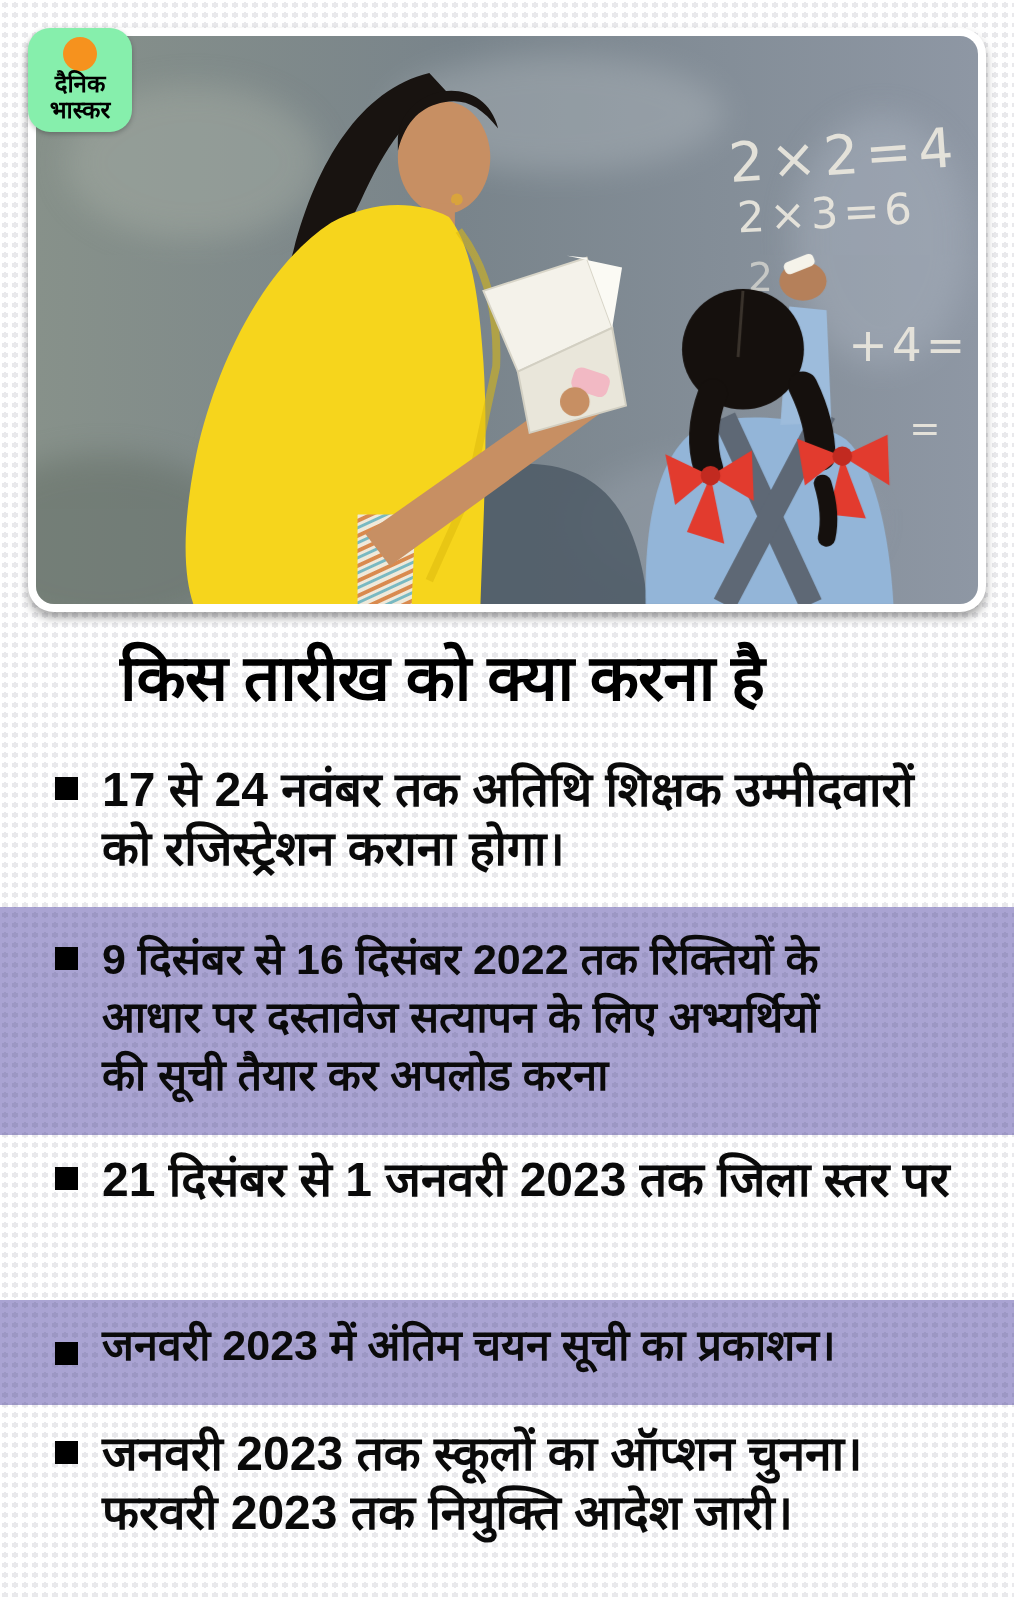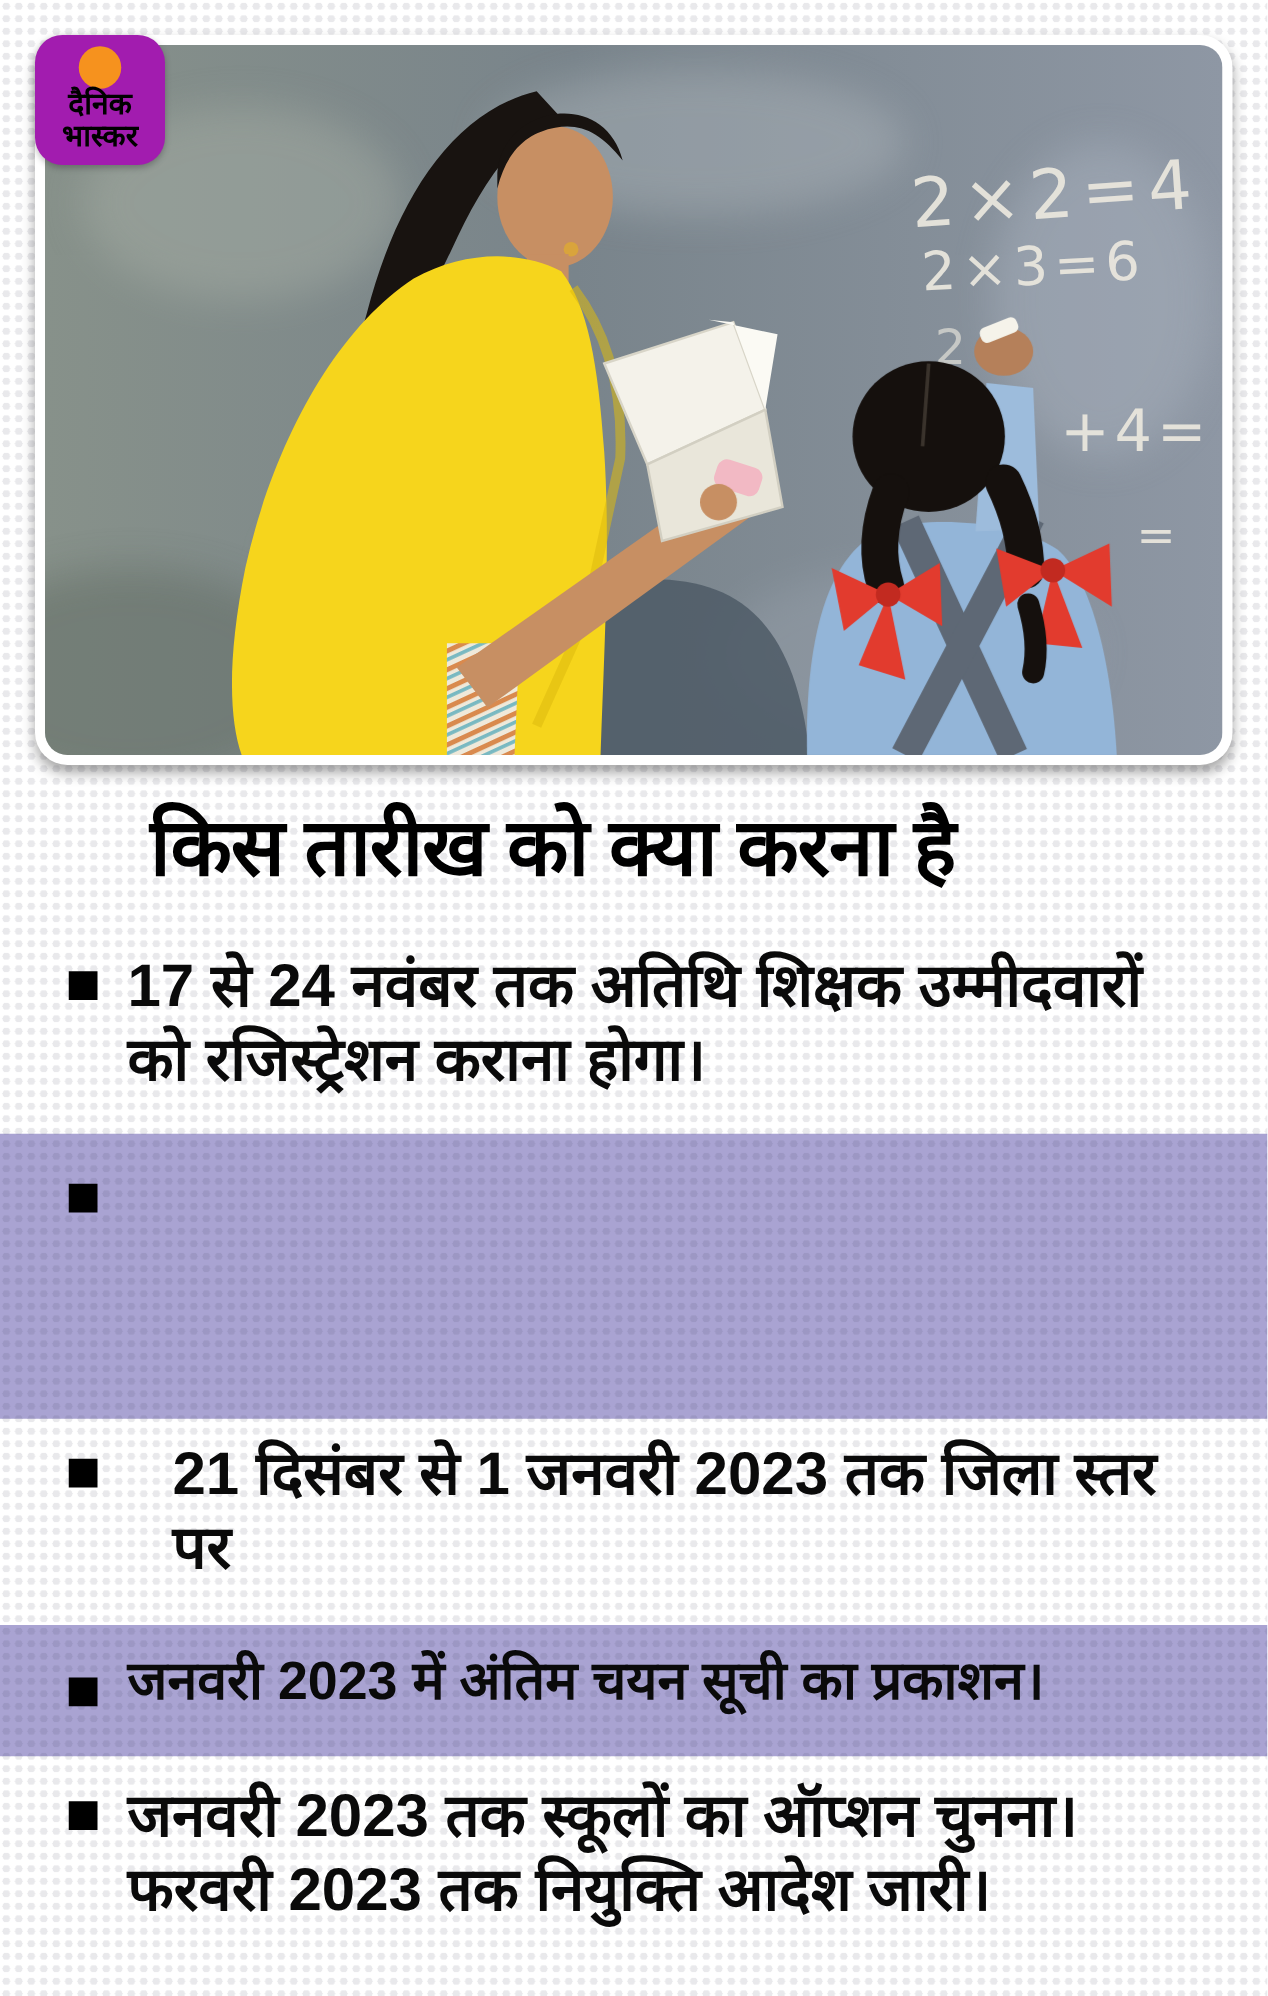--- a/index.html
+++ b/index.html
@@ -29,21 +29,21 @@
     background: #ffffff; border-radius: 26px;
     box-shadow: 0 6px 10px rgba(0,0,0,0.35);
     padding: 8px;
   }
   .photo-card svg { width: 100%; height: 100%; border-radius: 18px; display: block; }
 
   
   .logo {
     position: absolute; left: 28px; top: 28px; z-index: 5;
     width: 104px; height: 104px;
-    background: #a21caf; border-radius: 22px;
+    background: #86efac; border-radius: 22px;
     display: flex; flex-direction: column; align-items: center; justify-content: flex-start;
     box-shadow: 0 2px 5px rgba(0,0,0,0.25);
   }
   .logo-dot { width: 34px; height: 34px; border-radius: 50%; background: #f6921e; margin-top: 9px; }
   .logo-text { font-weight: 900; font-size: 24px; line-height: 26px; color: #000; letter-spacing: 0; }
 
   
   .headline {
     position: absolute; left: 0; top: 632px; width: 884px; z-index: 3;
     text-align: center;
@@ -53,21 +53,21 @@
 
   
   .bullet { position: absolute; left: 55px; width: 905px; z-index: 3; display: flex; }
   .bullet .marker {
     flex: 0 0 auto; width: 23px; height: 23px; background: #000; margin-top: 17px; margin-right: 24px;
   }
   .bullet .lines { font-size: 48px; font-weight: 600; color: #0a0a0a; line-height: 59px; }
   .bullet.bold .lines { font-weight: 800; font-size: 43px; line-height: 58px; }
   .bullet-1 { top: 760px; }
   .bullet-2 { top: 930px; }
-  .bullet-3 { top: 1150px; gap: 36px; }
+  .bullet-3 { top: 1150px; }
   .bullet-4 { top: 1316px; align-items: center; }
   .bullet-5 { top: 1424px; }
 </style>
 </head>
 <body>
 
 <div class="band band-1"></div>
 <div class="band band-2"></div>
 <div class="dots-overlay"></div>
 
@@ -167,20 +167,25 @@
 <div class="bullet bullet-1">
   <div class="marker"></div>
   <div class="lines">
     <div>17 से 24 नवंबर तक अतिथि शिक्षक उम्मीदवारों</div>
     <div>को रजिस्ट्रेशन कराना होगा।</div>
   </div>
 </div>
 
 <div class="bullet bullet-2 bold">
   <div class="marker"></div>
+  <div class="lines">
+    <div>9 दिसंबर से 16 दिसंबर 2022 तक रिक्तियों के</div>
+    <div>आधार पर दस्तावेज सत्यापन के लिए अभ्यर्थियों</div>
+    <div>की सूची तैयार कर अपलोड करना</div>
+  </div>
 </div>
 
 <div class="bullet bullet-3">
   <div class="marker"></div>
   <div class="lines">
     <div>21 दिसंबर से 1 जनवरी 2023 तक जिला स्तर पर</div>
   </div>
 </div>
 
 <div class="bullet bullet-4 bold">

